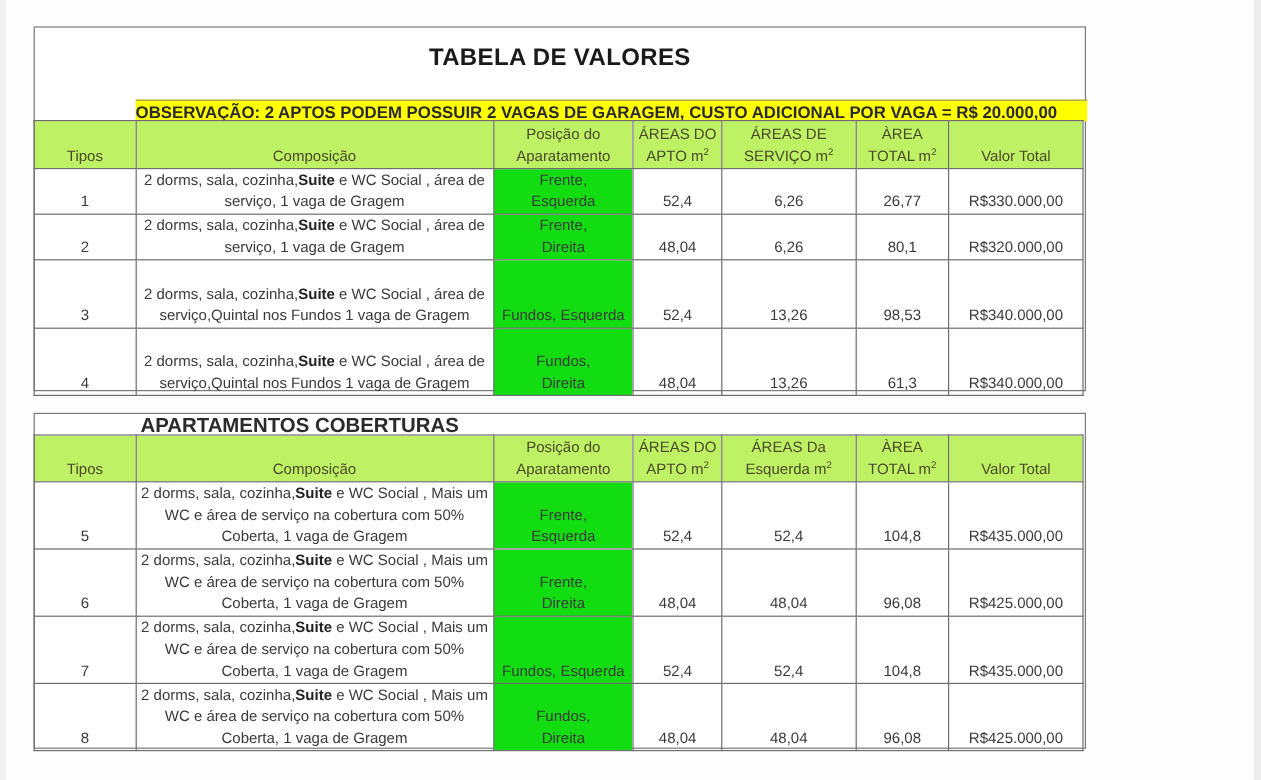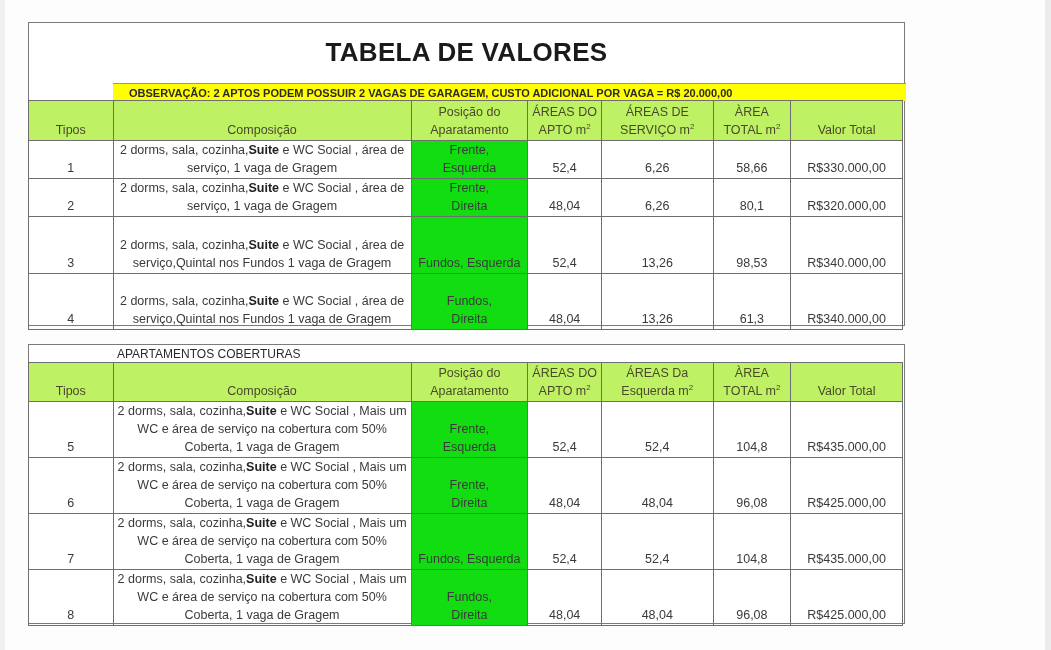--- a/index.html
+++ b/index.html
@@ -26,34 +26,34 @@
   }
   .sheet2 {
     position: absolute;
     left: 28px; top: 344px; width: 877px; height: 280px;
     border: 1px solid #7a7a7a;
     background: #ffffff;
   }
   .title {
     position: absolute; left: 0; top: 14px; width: 100%;
     text-align: center;
-    font-weight: bold; font-size: 26px; color: #1a1a1a;
+    font-weight: bold; font-size: 20px; color: #1a1a1a;
     letter-spacing: 0.3px;
   }
   .obs {
     position: absolute; left: 84px; top: 60px; width: 793px; height: 18px;
     background: #ffff00;
-    font-weight: bold; font-size: 11px; color: #2a2a2a;
-    padding-left: 16px; line-height: 19px;
+    font-weight: bold; font-size: 14px; color: #2a2a2a;
+    padding-left: 0; line-height: 19px;
     border-top: 1px solid #9a9a60;
     white-space: nowrap;
   }
   .section-label {
     position: absolute; left: 84px; top: 0; height: 18px;
-    font-weight: normal; font-size: 12px; color: #2a2a2a;
+    font-weight: bold; font-size: 17px; color: #2a2a2a;
     line-height: 19px; padding-left: 4px;
   }
   table.grid {
     position: absolute; left: -1px;
     border-collapse: collapse;
     table-layout: fixed;
   }
   table.grid td, table.grid th {
     border: 1px solid #6e6e6e;
     text-align: center;
@@ -108,21 +108,21 @@
       <th><span>ÁREAS DE</span><br><span>SERVIÇO m</span><sup>2</sup></th>
       <th><span>ÀREA</span><br><span>TOTAL m</span><sup>2</sup></th>
       <th>Valor Total</th>
     </tr>
     <tr style="height:37px">
       <td>1</td>
       <td class="comp"><span>2 dorms, sala, cozinha,</span><span class="bold">Suite</span><span> e WC Social , área de serviço, 1 vaga de Gragem</span></td>
       <td class="pos"><span>Frente,</span><br><span>Esquerda</span></td>
       <td>52,4</td>
       <td>6,26</td>
-      <td>58,66</td>
+      <td>26,77</td>
       <td>R$330.000,00</td>
     </tr>
     <tr style="height:36px">
       <td>2</td>
       <td class="comp"><span>2 dorms, sala, cozinha,</span><span class="bold">Suite</span><span> e WC Social , área de serviço, 1 vaga de Gragem</span></td>
       <td class="pos"><span>Frente,</span><br><span>Direita</span></td>
       <td>48,04</td>
       <td>6,26</td>
       <td>80,1</td>
       <td>R$320.000,00</td>

